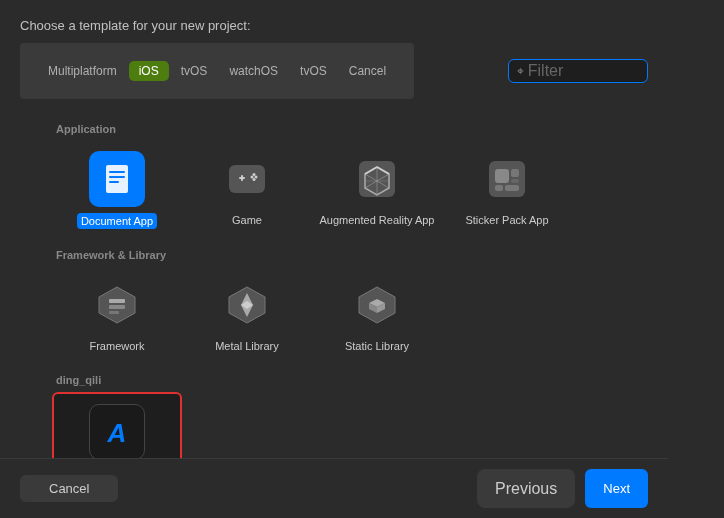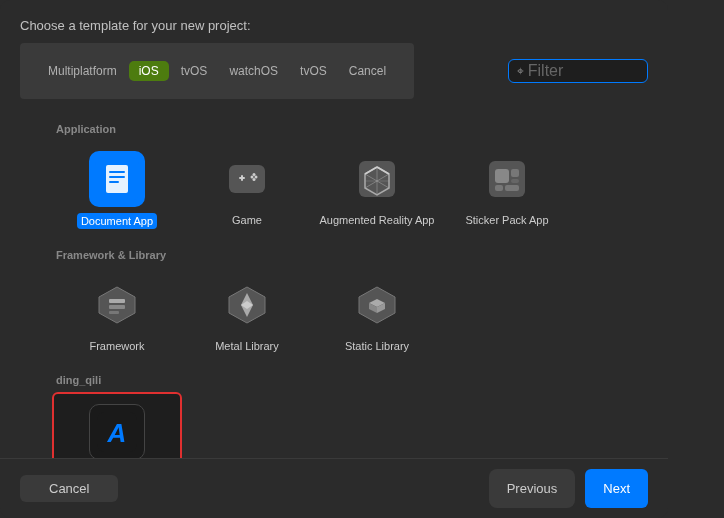--- a/index.html
+++ b/index.html
@@ -192,21 +192,21 @@
 
     .footer-right {
       display: flex;
       gap: 10px;
     }
 
     .btn-previous {
       background: #3a3a3a;
       border: none;
       color: #ccc;
-      font-size: 13px;
+      font-size: 16px;
       padding: 6px 18px;
       border-radius: 8px;
       cursor: pointer;
       text-align: center;
     }
 
     .btn-next {
       background: #007aff;
       border: none;
       color: #fff;

